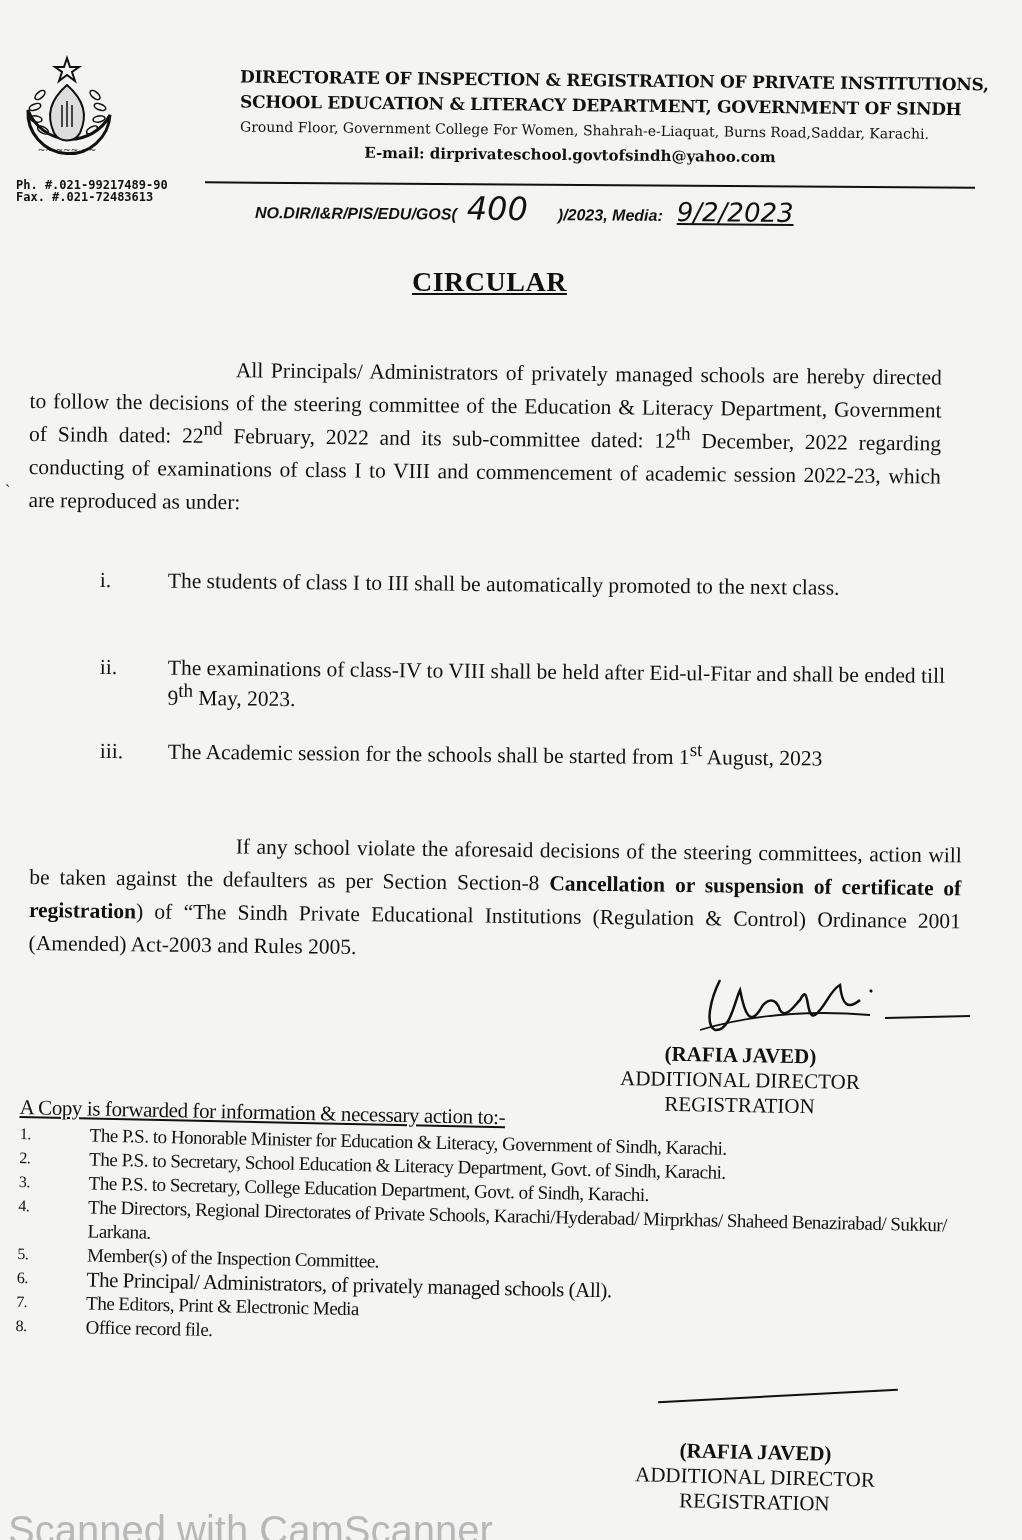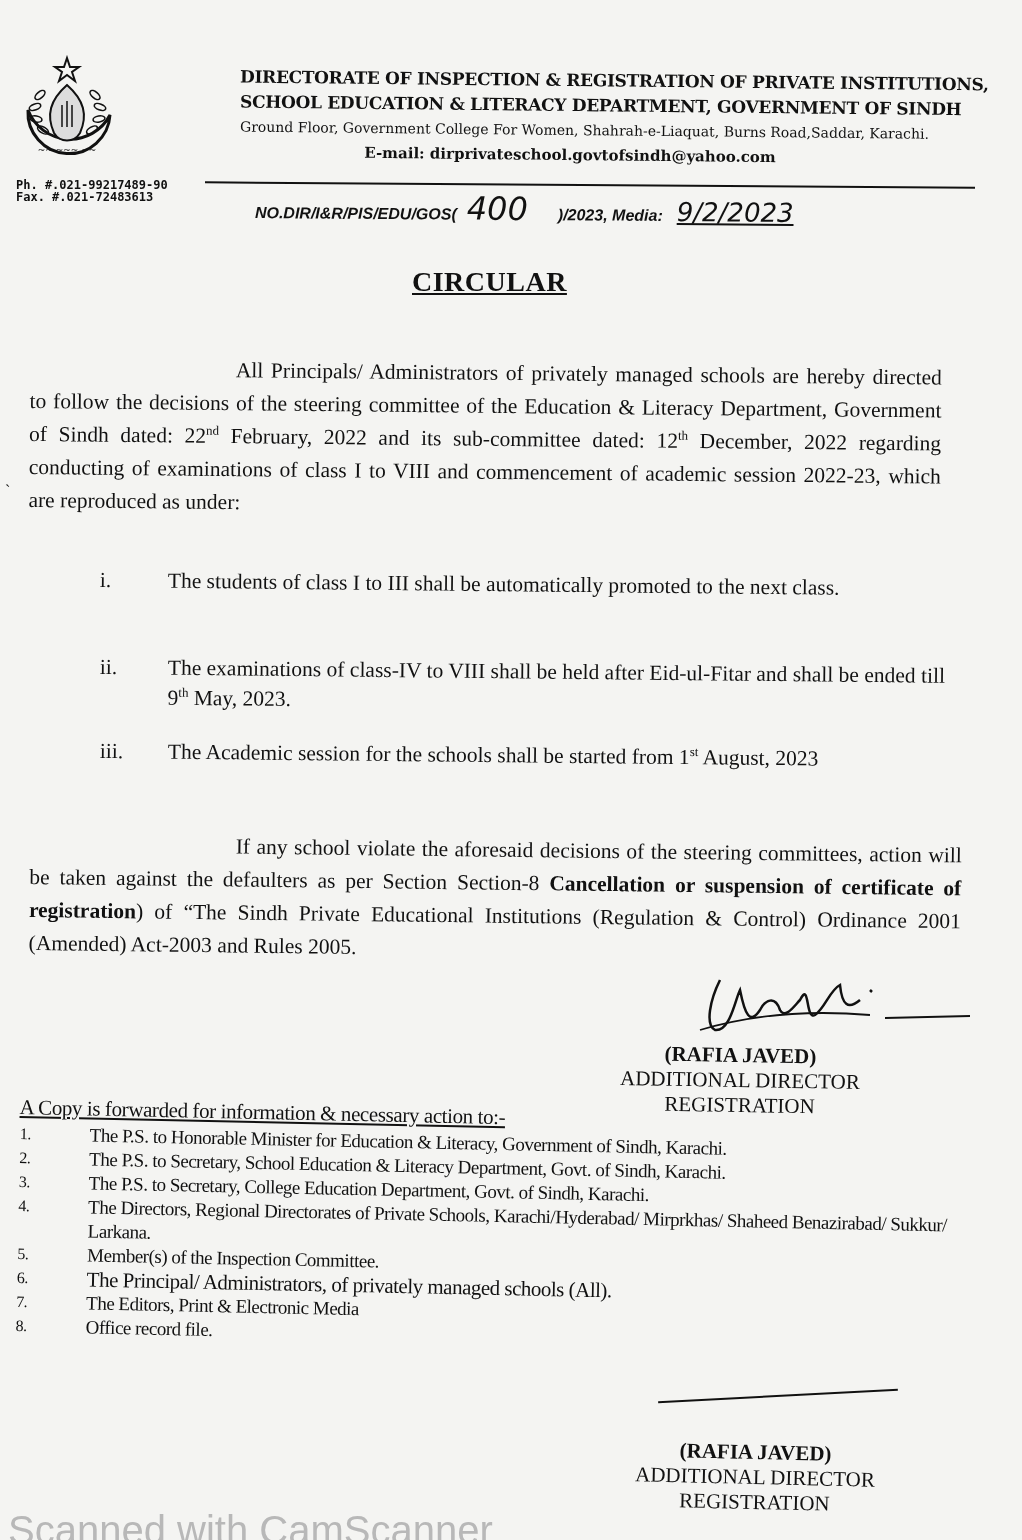--- a/index.html
+++ b/index.html
@@ -29,21 +29,21 @@
   .sig2 { left:610px; top:1440px; width:290px; transform:rotate(1.3deg); }
   .signature { left:690px; top:970px; }
   .cc-head { left:20px; top:1095px; font-size:21px; text-decoration:underline; transform:rotate(1.2deg); transform-origin:left top; white-space:nowrap; letter-spacing:-0.4px; }
   .cc-list { left:20px; top:1122px; width:960px; transform:rotate(1.2deg); transform-origin:left top; }
   .cc-item { position:relative; font-size:19px; line-height:24px; letter-spacing:-0.5px; }
   .cc-item .n { position:absolute; left:0; top:0; font-size:16px; }
   .cc-item .t { display:block; margin-left:70px; }
   .sign-line2 { left:658px; top:1395px; width:240px; height:2px; background:#111; transform:rotate(-3deg); }
   .watermark { left:8px; top:1508px; font-family:"Liberation Sans", sans-serif; font-size:40px; color:#b8b8b8; white-space:nowrap; }
   .margin-mark { left:5px; top:482px; font-size:16px; }
-  sup { font-size:13px; line-height:0;font-family:Liberation Serif, serif; }
+  sup { font-size:19px; line-height:0;font-family:Liberation Serif, serif; }
   .bold { font-weight:bold; }
 </style>
 </head>
 <body>
 
 <div class="abs" style="left:10px;top:55px;width:115px;height:120px;">
   <svg width="115" height="120" viewBox="0 0 115 120">
     <polygon points="57,3 60,12 69,12 62,17 65,26 57,20 49,26 52,17 45,12 54,12" fill="none" stroke="#111" stroke-width="2"></polygon>
     <path d="M18,55 A45,45 0 0 0 100,60 A38,38 0 0 1 18,55 Z" fill="none" stroke="#111" stroke-width="3"></path>
     <path d="M57,30 C40,45 36,60 44,78 C50,88 64,88 70,78 C78,60 74,45 57,30 Z" fill="#ddd" stroke="#111" stroke-width="2"></path>

